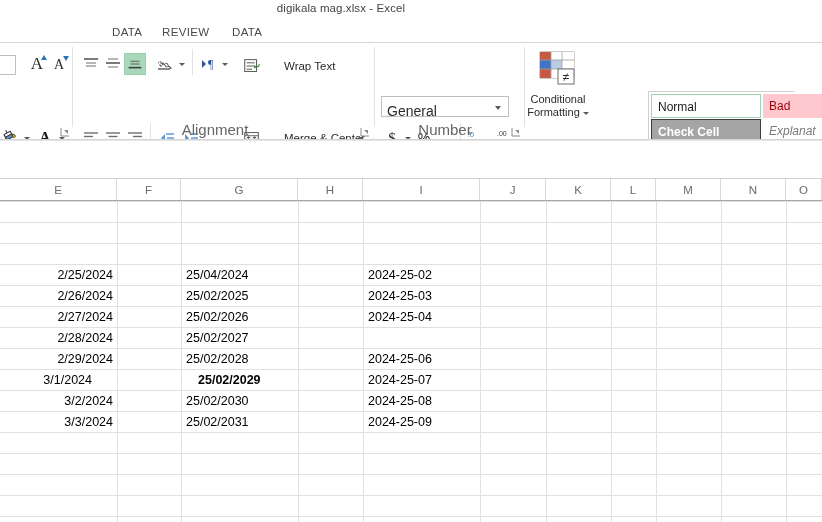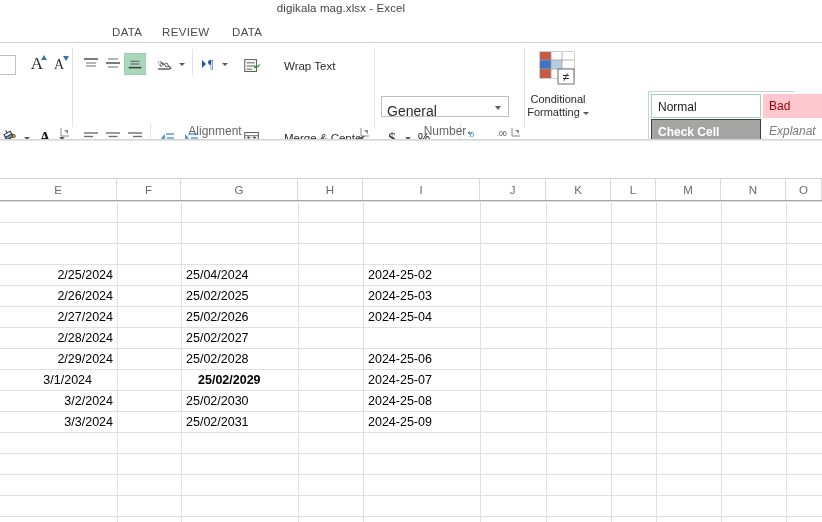--- a/index.html
+++ b/index.html
@@ -44,21 +44,21 @@
   .ribbon {
     position: absolute; left: 0; top: 42px; width: 822px; height: 97px;
     background: #ffffff;
     border-top: 1px solid #d4d4d4;
   }
   .ribbon-sep {
     position: absolute; top: 4px; width: 1px; height: 80px;
     background: #e2e2e2;
   }
   .grp-label {
-    position: absolute; bottom: 1px; font-size: 12px; color: #666666;
+    position: absolute; bottom: 1px; font-size: 15px; color: #666666;
     text-align: center; white-space: nowrap;
   }
   .dlg-launch {
     position: absolute; bottom: 2px; width: 10px; height: 10px;
     font-size: 9px; color: #8a8a8a; line-height: 10px;
   }
   .dlg-launch svg { display:block; }
 
   
   .ribbon-bottom-line {

